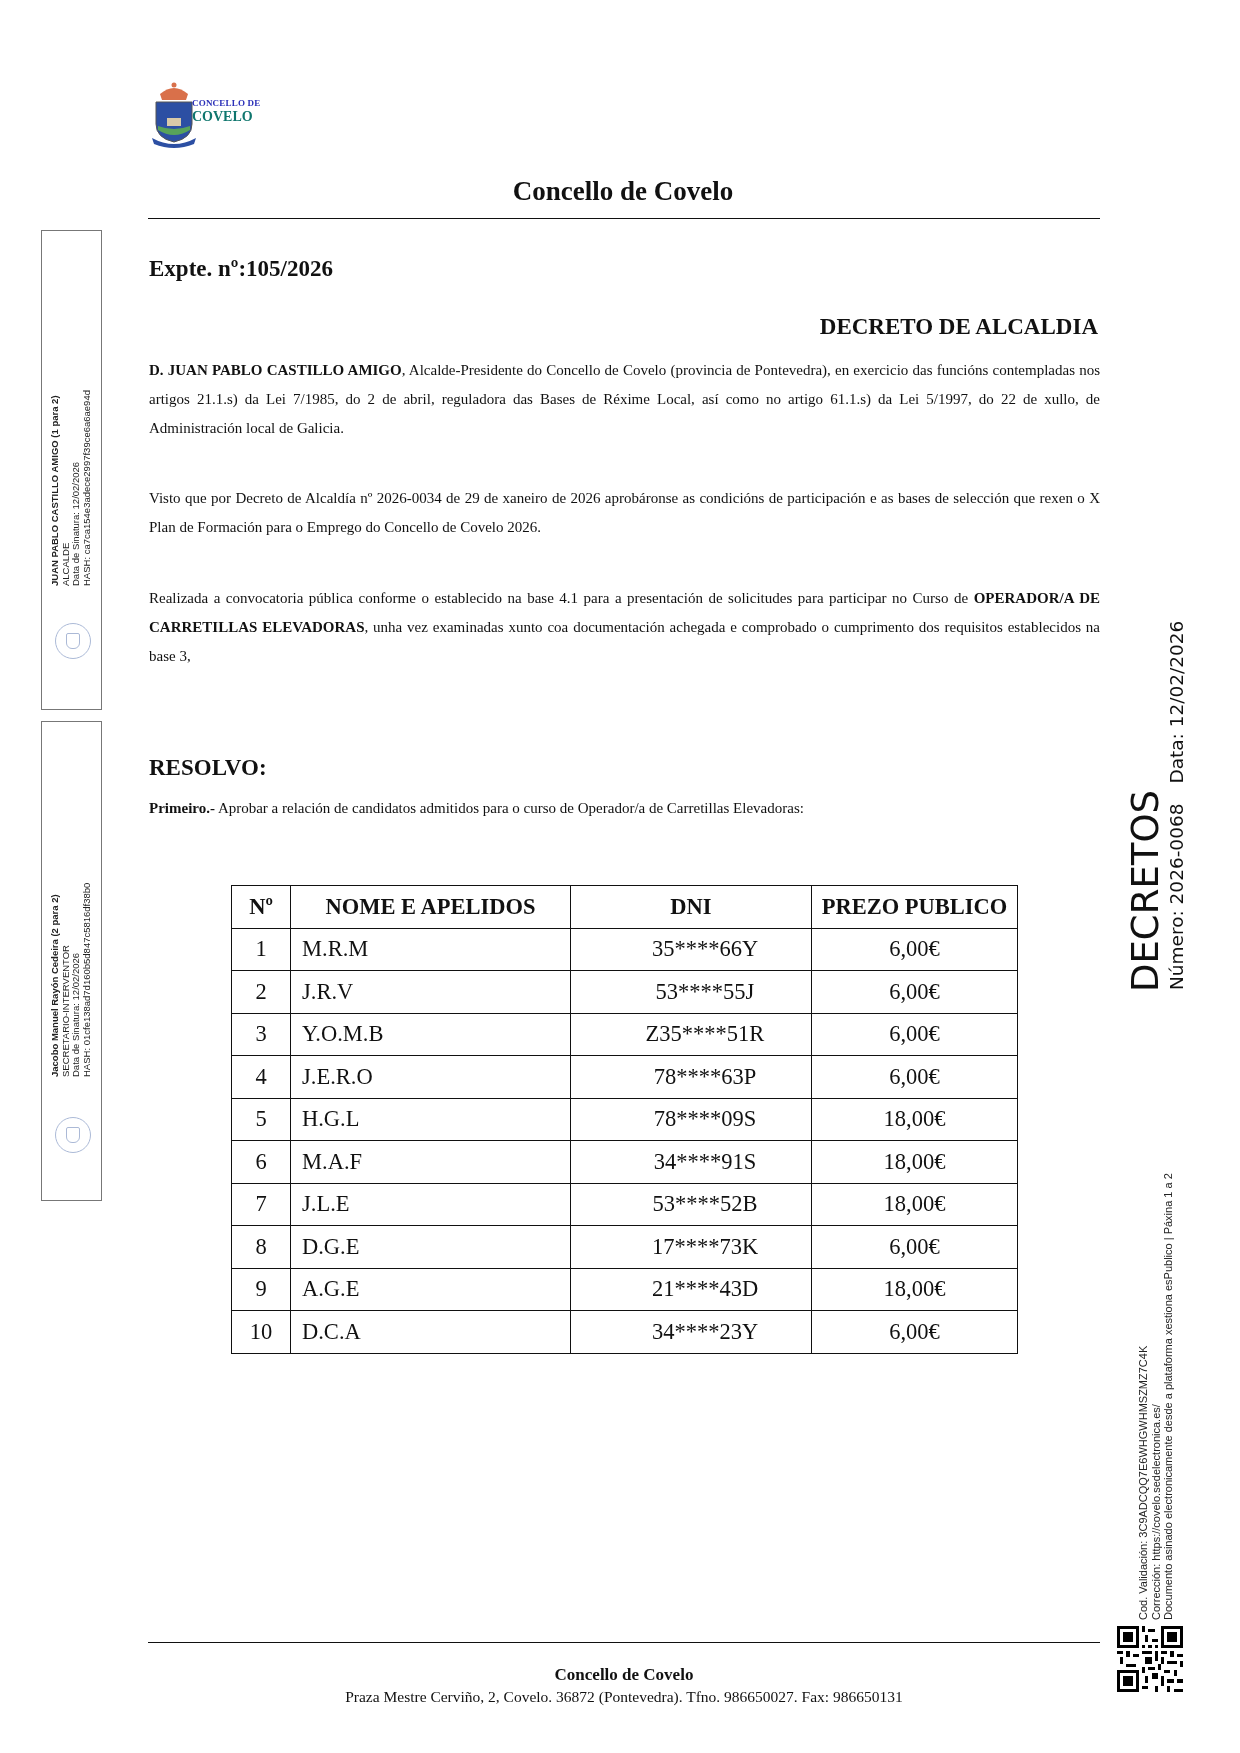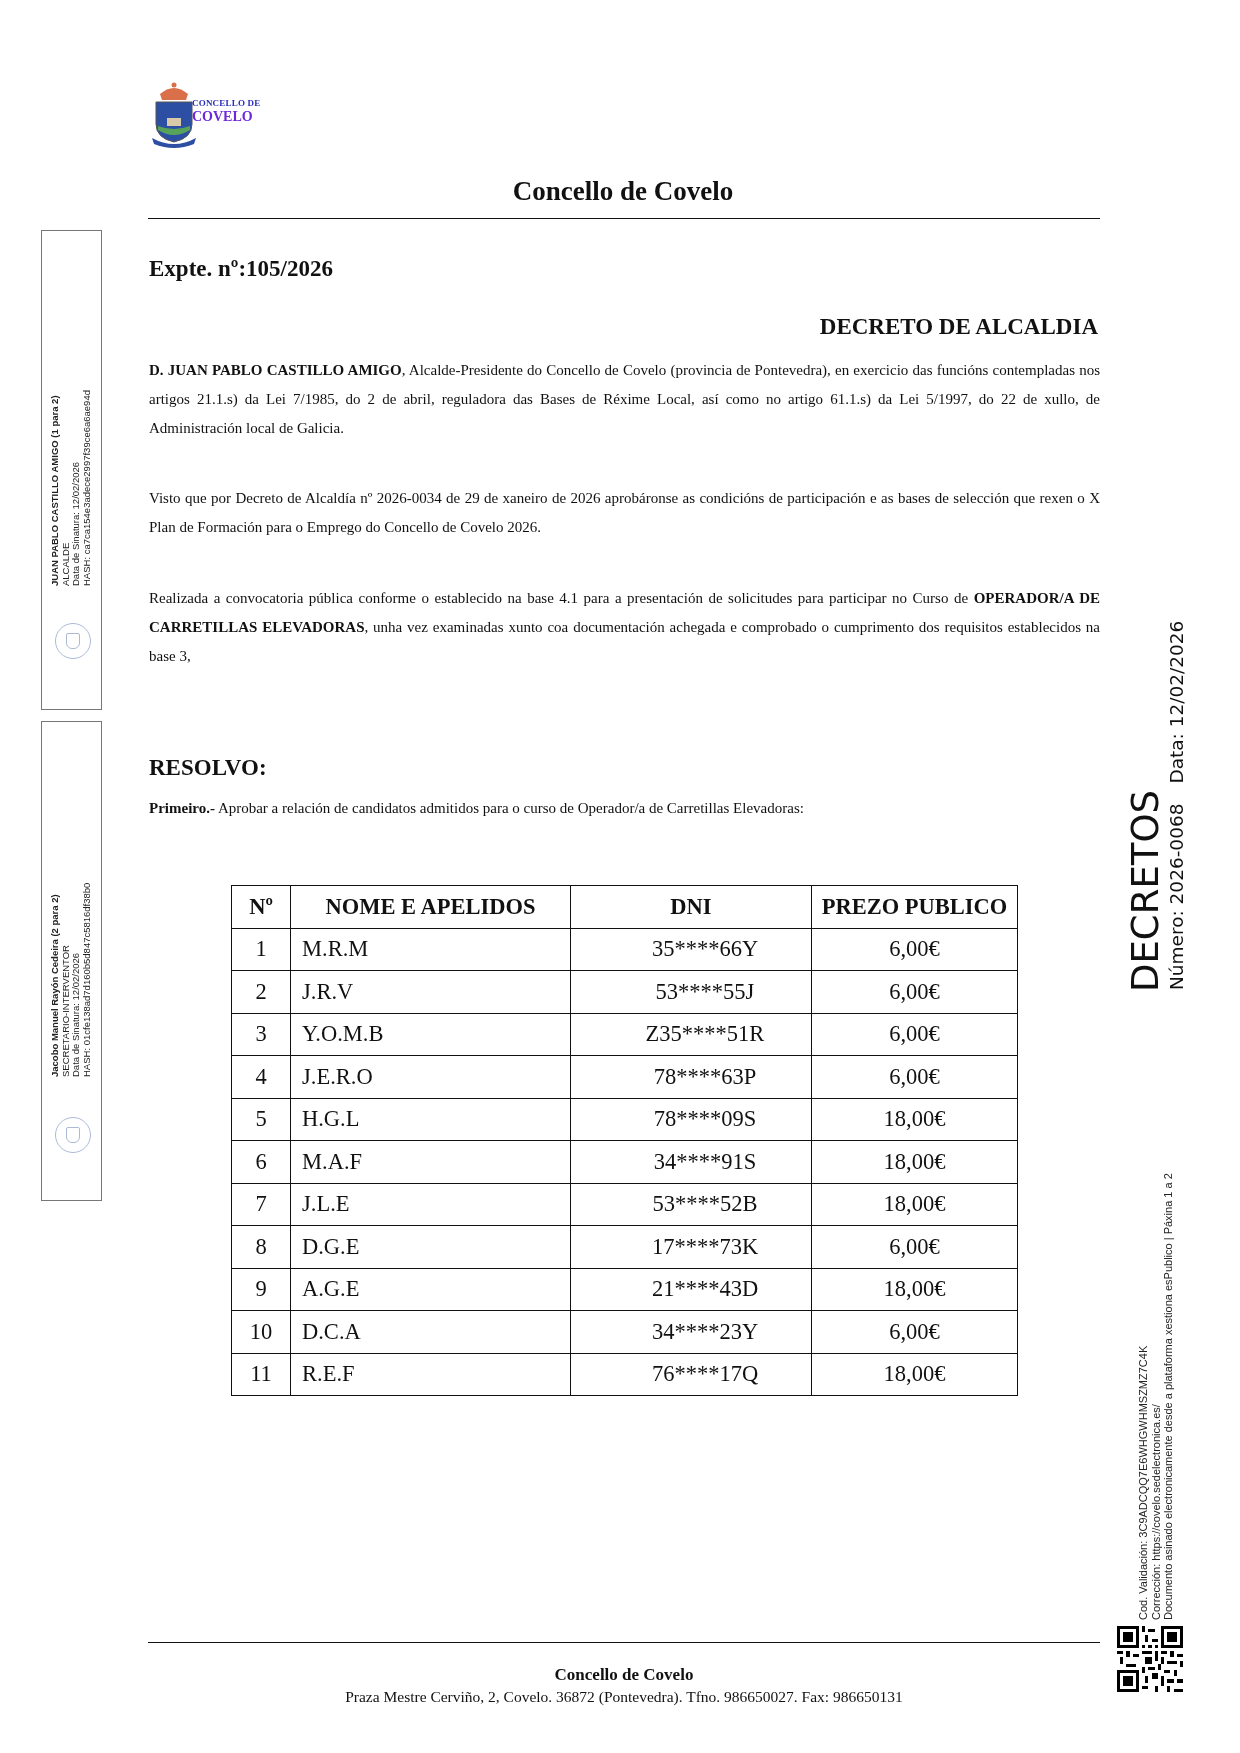--- a/index.html
+++ b/index.html
@@ -3,21 +3,21 @@
 <meta charset="utf-8">
 <style>
   html, body { margin: 0; padding: 0; background: #ffffff; }
   body { width: 1240px; height: 1753px; position: relative; overflow: hidden; font-family: "Liberation Serif", "DejaVu Serif", serif; color: #111; }
 
   
   .logo { position: absolute; left: 150px; top: 80px; width: 120px; height: 68px; }
   .logo .shield { position: absolute; left: 0; top: 0; width: 48px; height: 68px; }
   .logo .brand { position: absolute; left: 42px; top: 18px; font-family: "Liberation Serif", serif; font-weight: bold; }
   .logo .brand .l1 { color: #2a2fb8; font-size: 9px; letter-spacing: 0.2px; display: block; line-height: 11px; }
-  .logo .brand .l2 { color: #6d28d9; font-size: 14px; display: block; line-height: 16px; }
+  .logo .brand .l2 { color: #0f766e; font-size: 14px; display: block; line-height: 16px; }
 
   .header-title { position: absolute; left: 148px; width: 950px; top: 176px; text-align: center; font-size: 27px; font-weight: bold; }
   .hr-top { position: absolute; left: 148px; width: 952px; top: 218px; height: 0; border-top: 1.3px solid #111; }
 
   .expte { position: absolute; left: 149px; top: 256px; font-size: 23px; font-weight: bold; }
   .decree-title { position: absolute; left: 148px; width: 950px; top: 314px; text-align: right; font-size: 23px; font-weight: bold; }
 
   .para { position: absolute; left: 149px; width: 951px; font-size: 15px; line-height: 29px; text-align: justify; }
   .p1 { top: 356px; }
   .p2 { top: 484px; }
@@ -158,26 +158,20 @@
         <td class="num">9</td>
         <td class="name">A.G.E</td>
         <td class="dni">21****43D</td>
         <td class="price">18,00€</td>
       </tr>
     <tr>
         <td class="num">10</td>
         <td class="name">D.C.A</td>
         <td class="dni">34****23Y</td>
         <td class="price">6,00€</td>
-      </tr>
-    <tr>
-        <td class="num">11</td>
-        <td class="name">R.E.F</td>
-        <td class="dni">76****17Q</td>
-        <td class="price">18,00€</td>
       </tr>
   </tbody>
 </table>
 
 <div class="hr-bottom"></div>
 <div class="foot-title">Concello de Covelo</div>
 <div class="foot-addr">Praza Mestre Cerviño, 2, Covelo. 36872 (Pontevedra). Tfno. 986650027. Fax: 986650131</div>
 
 <div class="sigbox sig1">
   <div class="sig-text">

